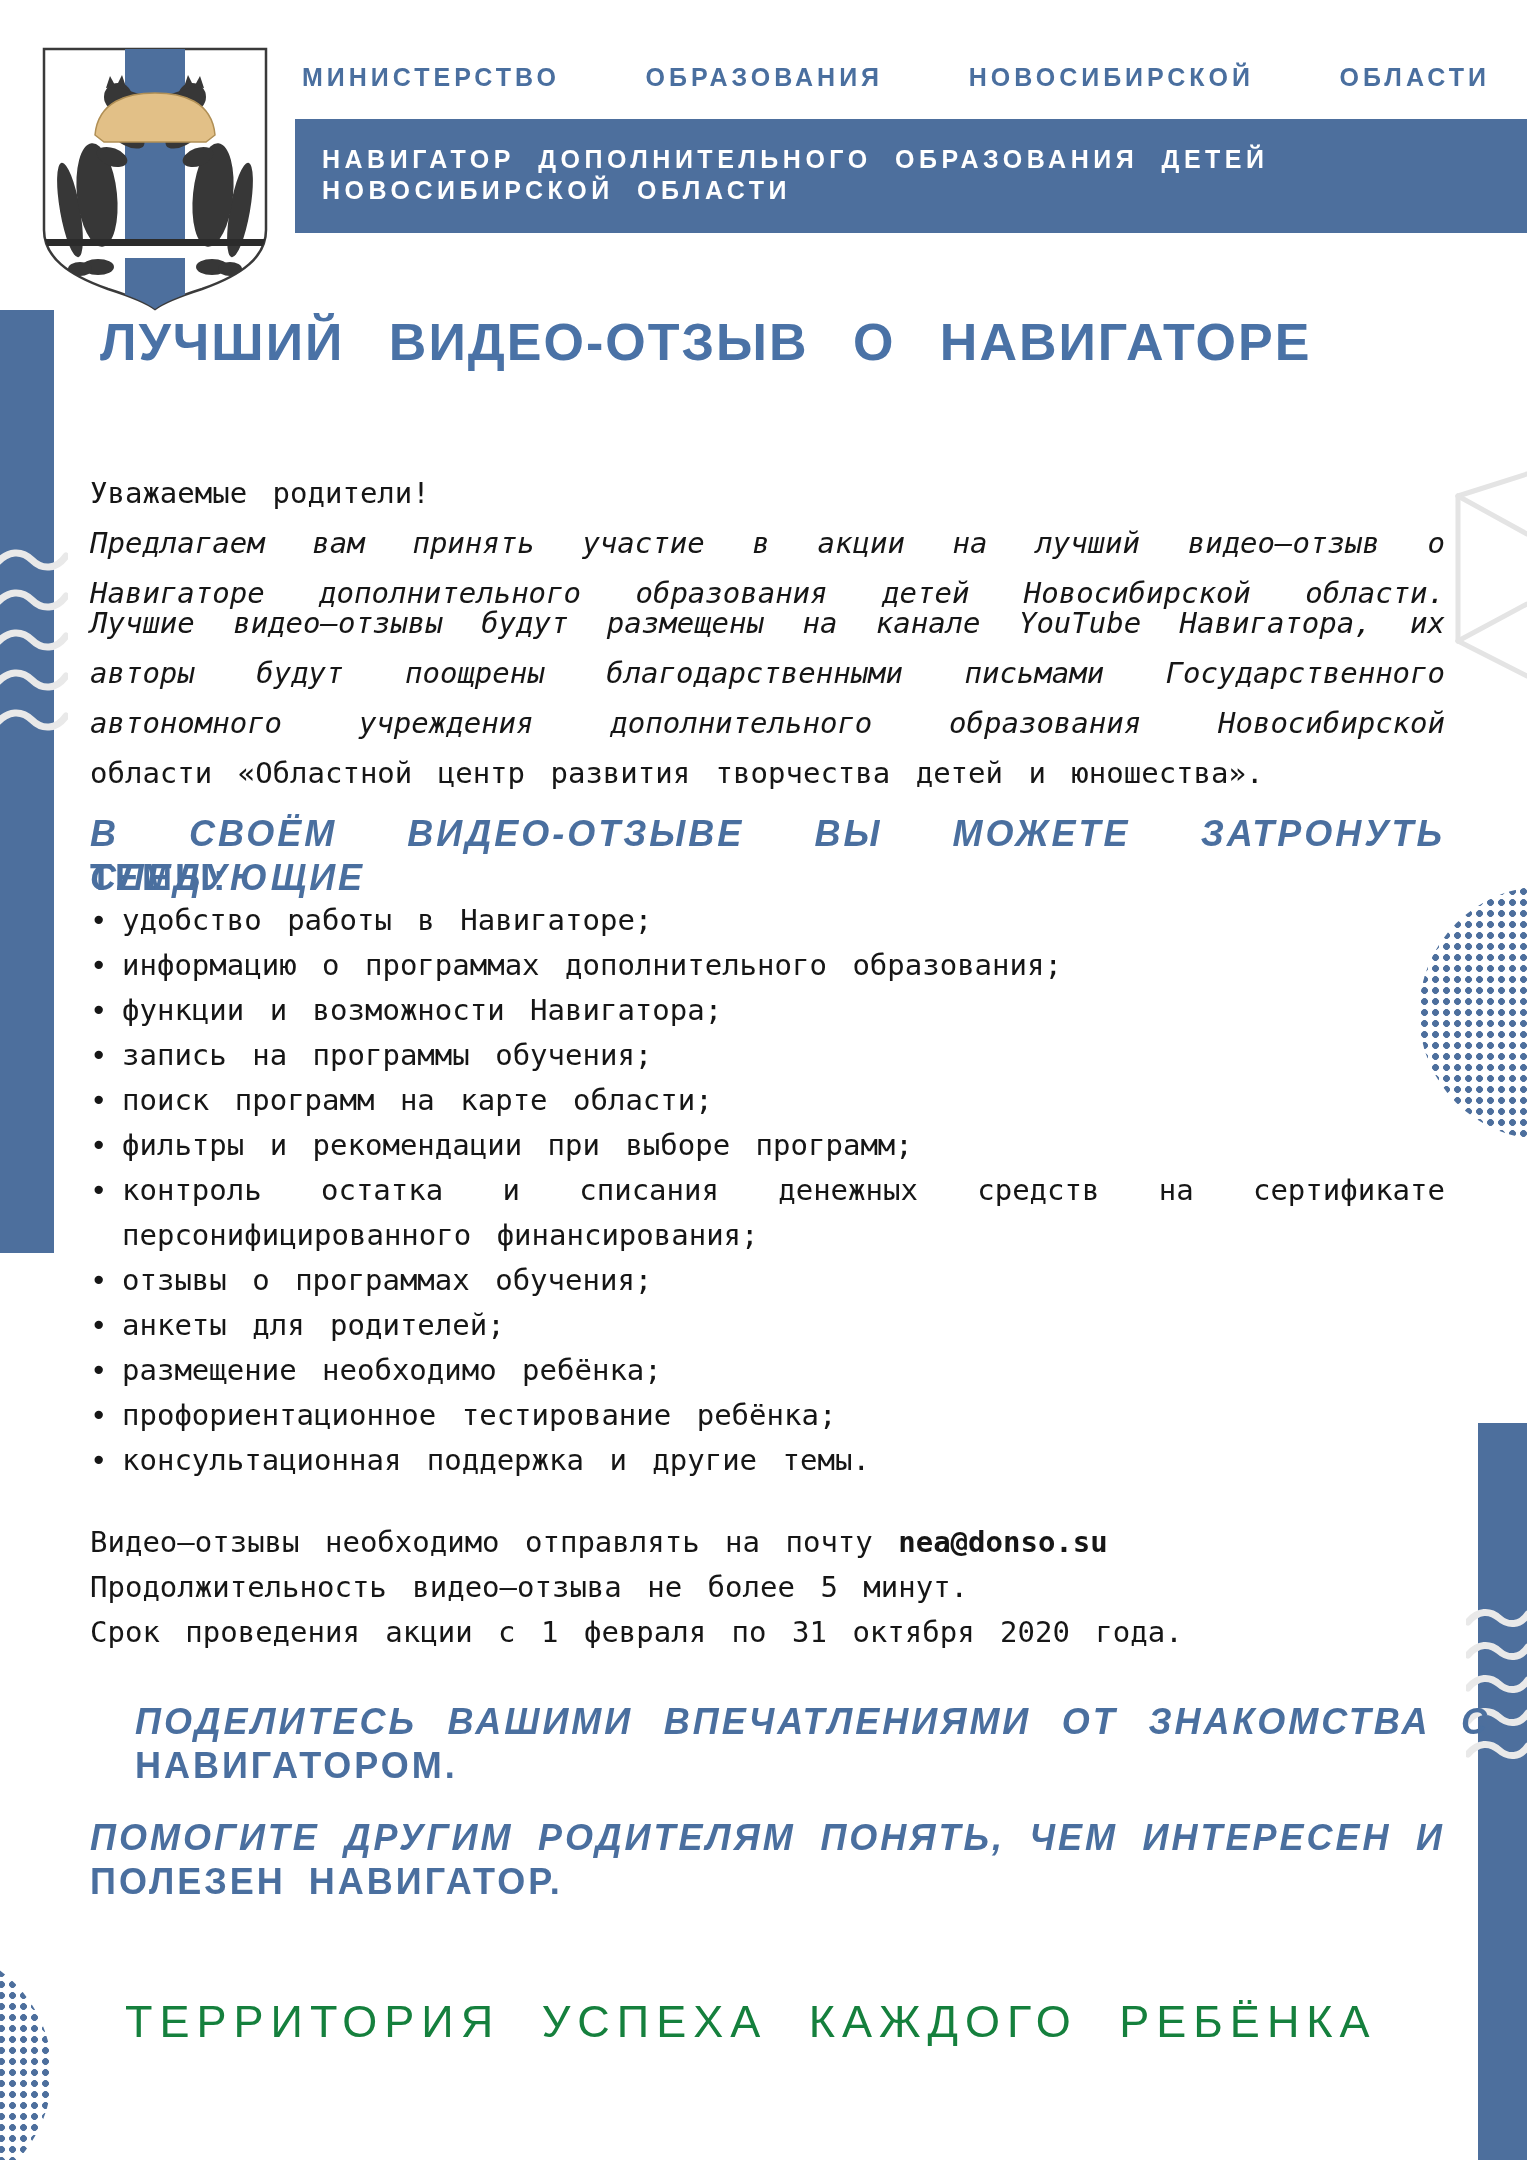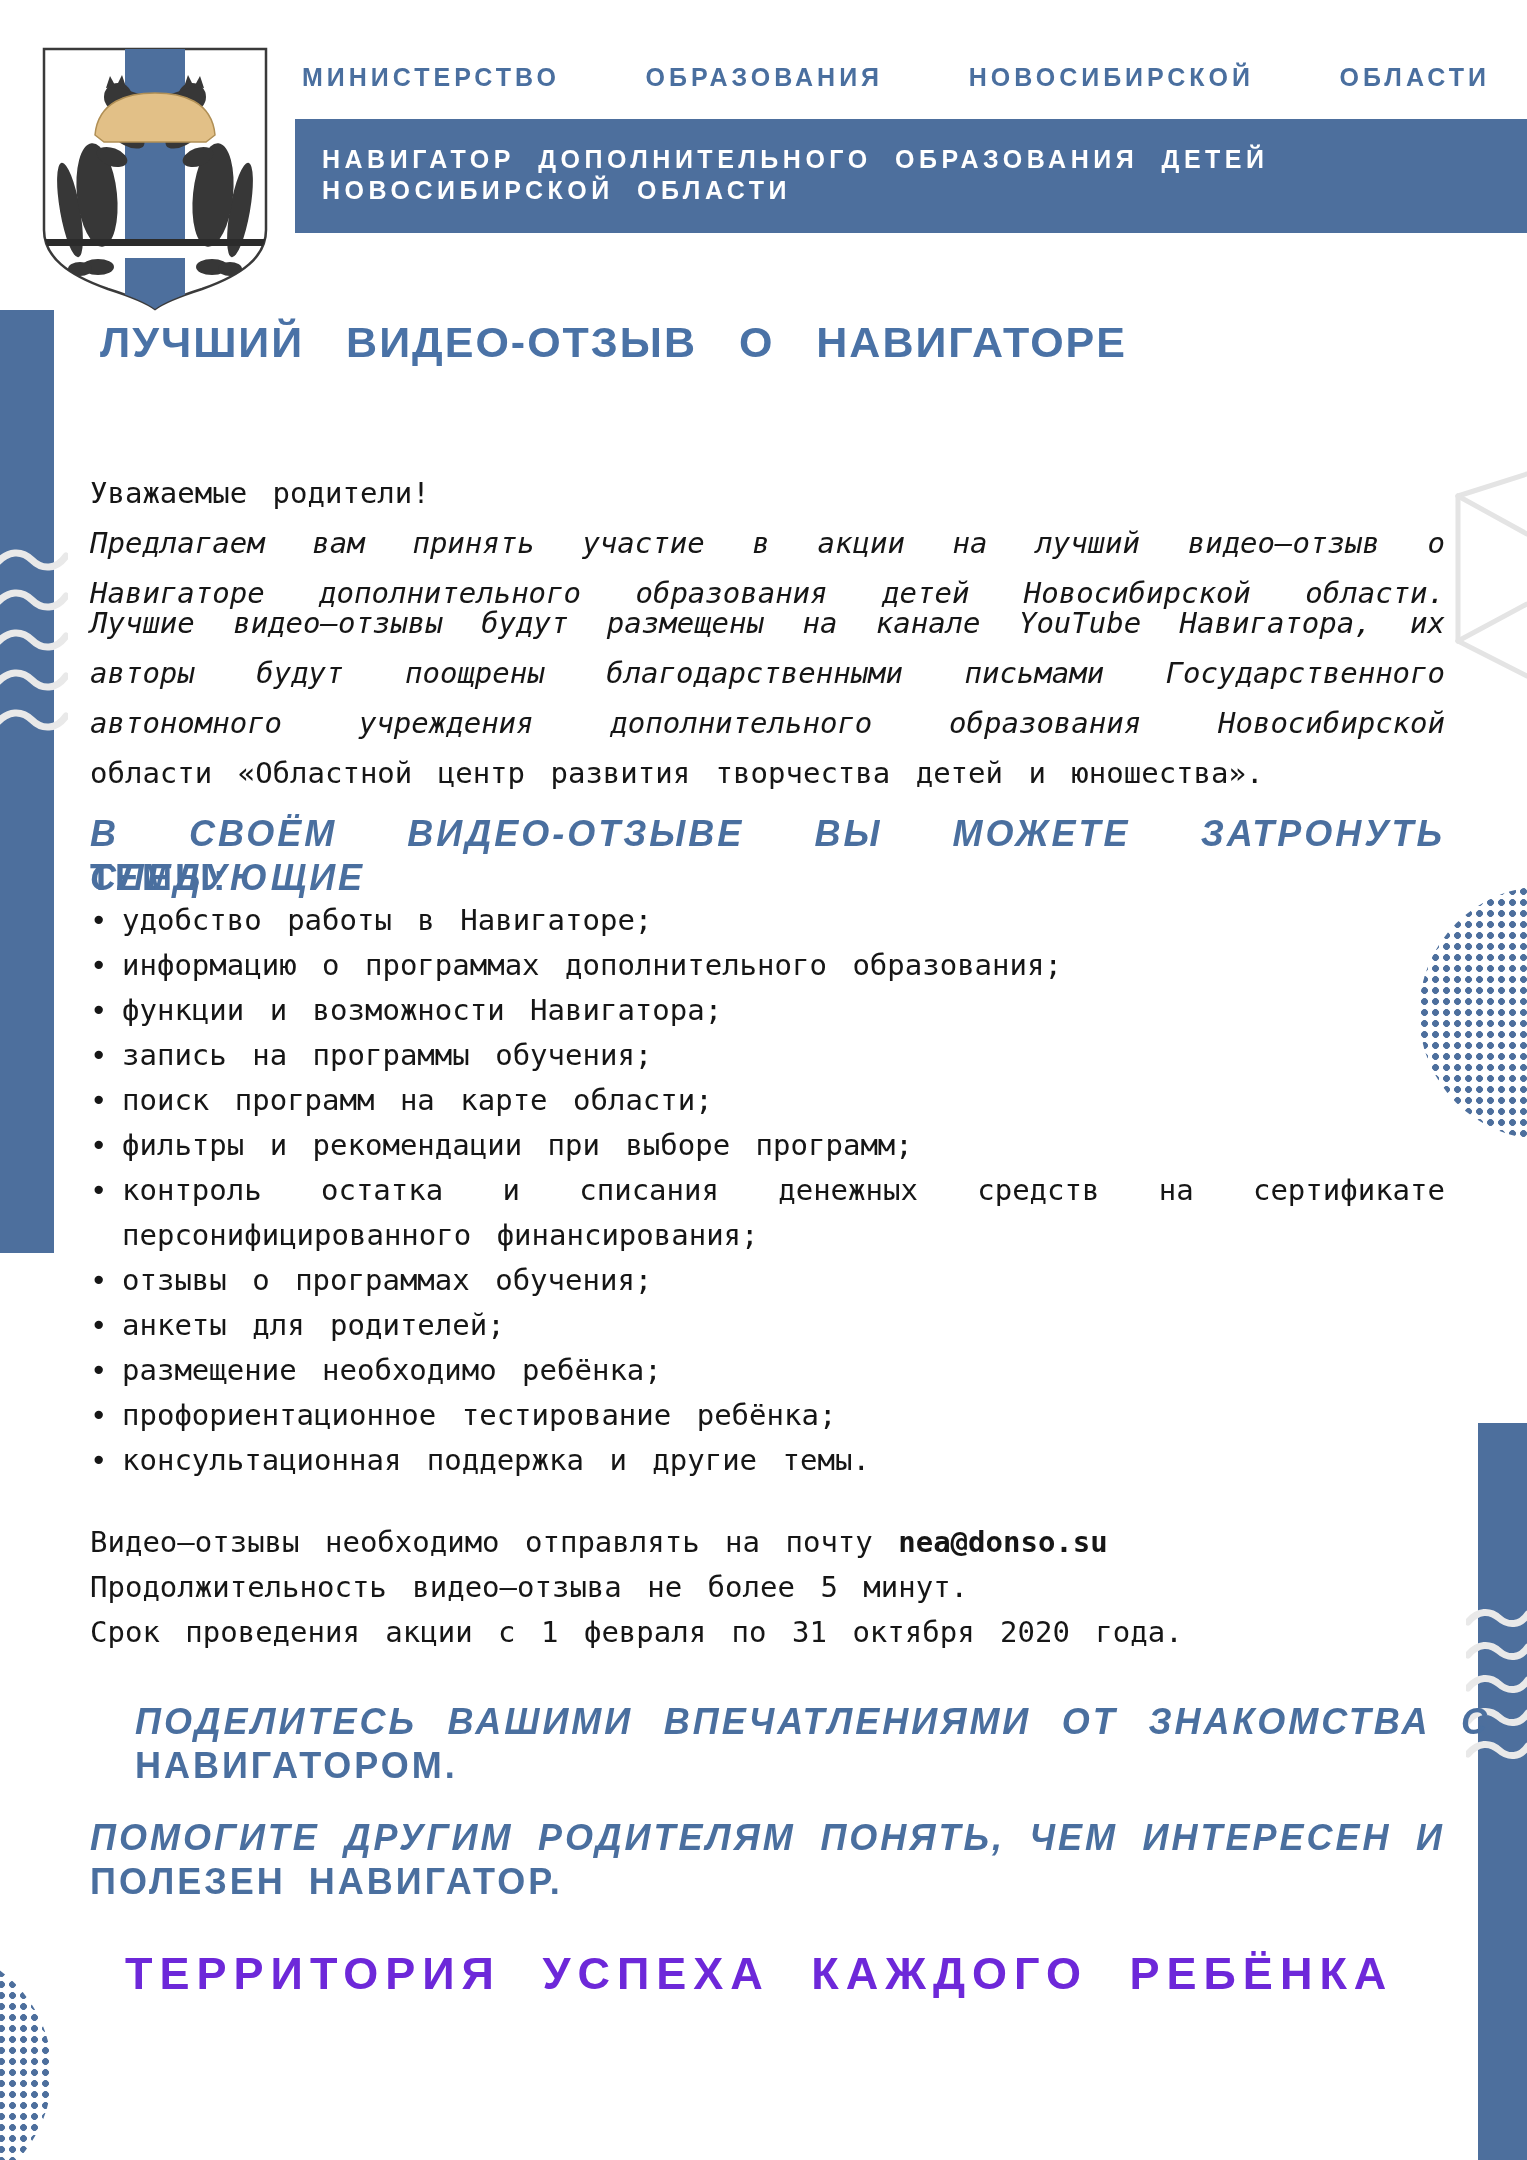--- a/index.html
+++ b/index.html
@@ -26,34 +26,34 @@
   .dots-bottom-left{left:-202px;top:1946px;width:254px;height:254px;}
 
   
   .mono{font-family:"DejaVu Sans Mono",monospace;font-size:29px;color:#161616;
         word-spacing:8px;}
   .bline{height:50px;line-height:50px;}
   .stretch{text-align:justify;text-align-last:justify;font-style:italic;}
   .col{left:90px;width:1355px;}
 
   .title{left:100px;top:318px;height:48px;line-height:48px;font-weight:bold;
-    font-size:43px;letter-spacing:2px;word-spacing:28px;color:#4a72a6;white-space:nowrap;}
+    font-size:52px;letter-spacing:2px;word-spacing:28px;color:#4a72a6;white-space:nowrap;}
 
   .hblue{font-weight:bold;color:#4a6f9f;font-size:36px;letter-spacing:3px;
     word-spacing:10px;font-family:"Liberation Sans",sans-serif;}
   .hline{height:44px;line-height:44px;}
 
   .brow{display:flex;}
   .bmark{flex:none;width:32px;line-height:45px;}
   .btxt{flex:1;line-height:45px;text-align:justify;}
   .cline{height:45px;line-height:45px;white-space:nowrap;}
   .email{font-weight:bold;}
 
-  .footer-slogan{left:125px;top:1948px;height:52px;line-height:52px;font-weight:bold;
-    font-size:45px;letter-spacing:7px;word-spacing:22px;color:#6d28d9;white-space:nowrap;}
+  .footer-slogan{left:125px;top:1996px;height:52px;line-height:52px;font-weight:normal;
+    font-size:45px;letter-spacing:7px;word-spacing:22px;color:#15803d;white-space:nowrap;}
 
   svg{display:block;}
 </style>
 </head>
 <body>
 
 <div class="page">
 
   <svg class="abs" style="left:40px;top:45px;" width="230" height="268" viewBox="0 0 230 268">
     <defs>

